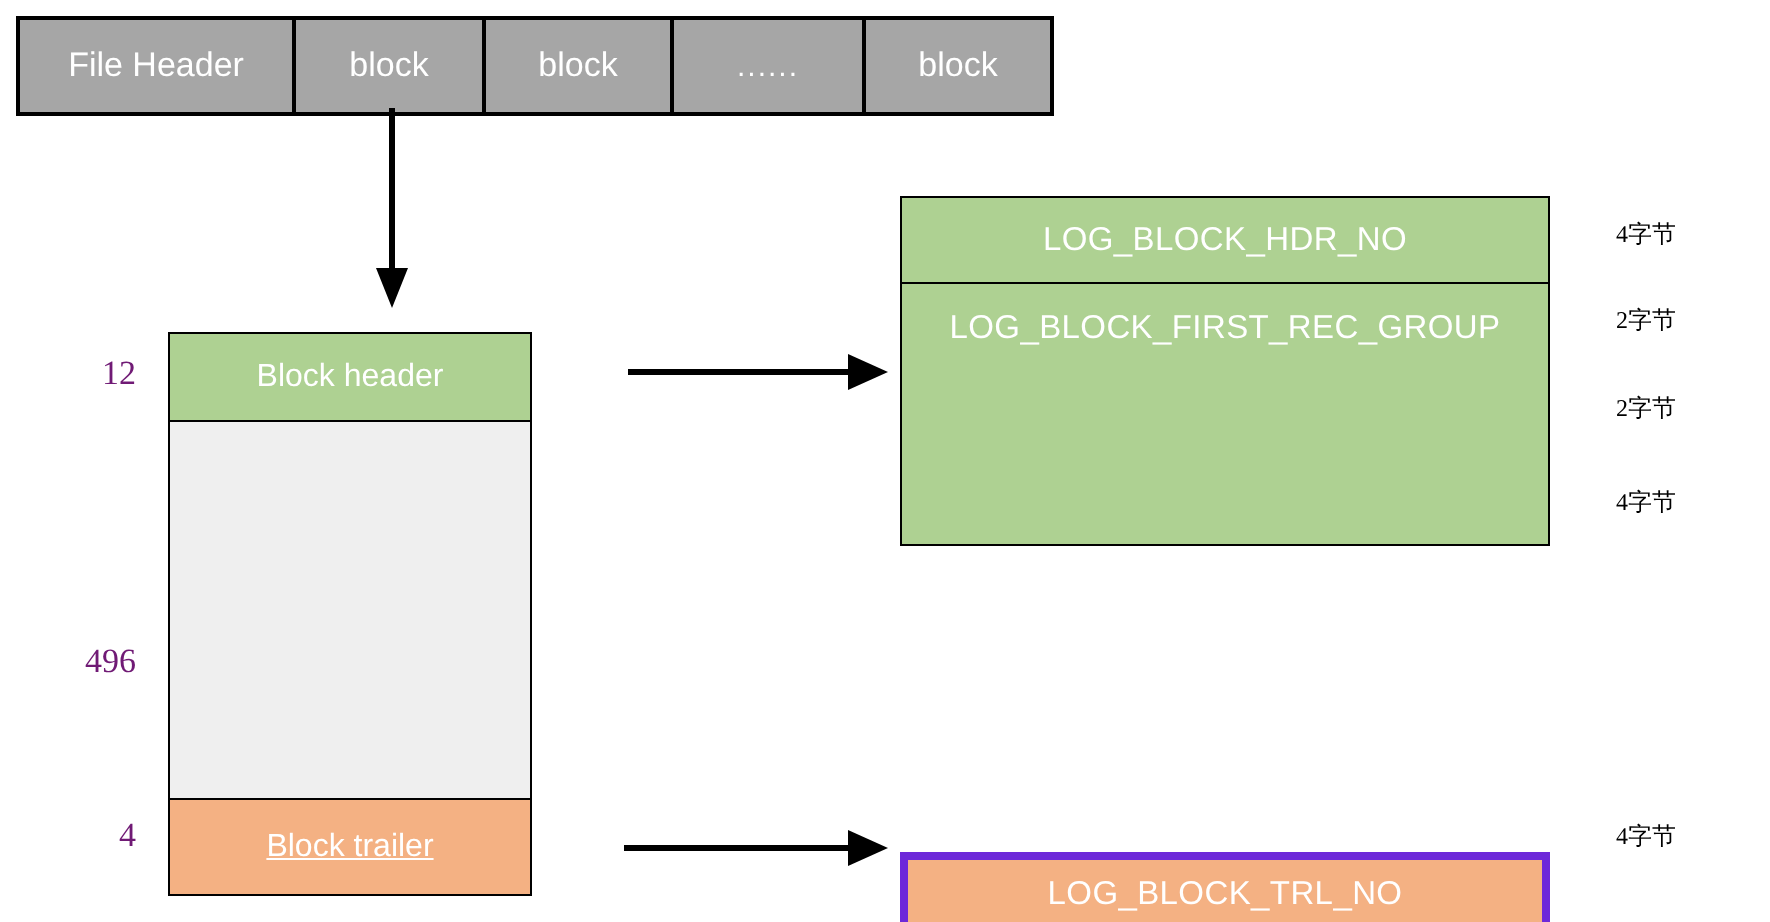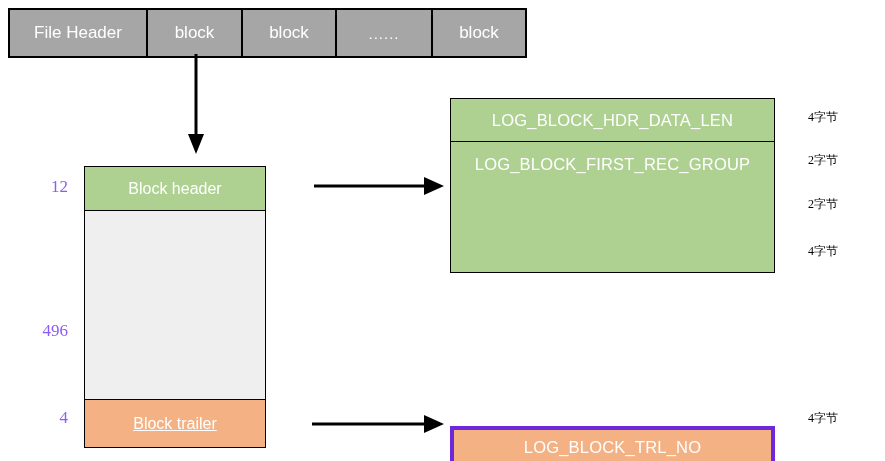--- a/index.html
+++ b/index.html
@@ -84,21 +84,21 @@
   .block-seg.trailer {
     height: 48px;
     background: #f4b183;
     border-top: 1px solid #000000;
     text-decoration: underline;
   }
 
   
   .size-label {
     position: absolute;
-    color: #8b5cf6;
+    color: #701a75;
     font-size: 17px;
     font-family: "Liberation Serif", serif;
     text-align: right;
     white-space: nowrap;
   }
   #size-12  { left: 10px; top: 177px; width: 58px; }
   #size-496 { left: 10px; top: 285px; width: 58px; margin-top: 36px; }
   #size-4   { left: 10px; top: 408px; width: 58px; }
 
   
@@ -197,21 +197,21 @@
   <div class="size-label" id="size-12">12</div>
   <div class="size-label" id="size-496">496</div>
   <div class="size-label" id="size-4">4</div>
 
   <svg class="arrow-svg" id="arrow-hdr-svg" viewBox="0 0 134 28">
     <line x1="0" y1="14" x2="116" y2="14" stroke="#000000" stroke-width="3"></line>
     <polygon points="130,14 110,5 110,23" fill="#000000"></polygon>
   </svg>
 
   <div class="green-table">
-    <div class="green-row">LOG_BLOCK_HDR_DATA_LEN</div>
+    <div class="green-row">LOG_BLOCK_HDR_NO</div>
     <div class="green-row">LOG_BLOCK_FIRST_REC_GROUP</div>
   </div>
 
   <div class="byte-label" id="byte-0">4字节</div>
   <div class="byte-label" id="byte-1">2字节</div>
   <div class="byte-label" id="byte-2">2字节</div>
   <div class="byte-label" id="byte-3">4字节</div>
 
   <svg class="arrow-svg" id="arrow-trl-svg" viewBox="0 0 136 28">
     <line x1="0" y1="14" x2="118" y2="14" stroke="#000000" stroke-width="3"></line>

